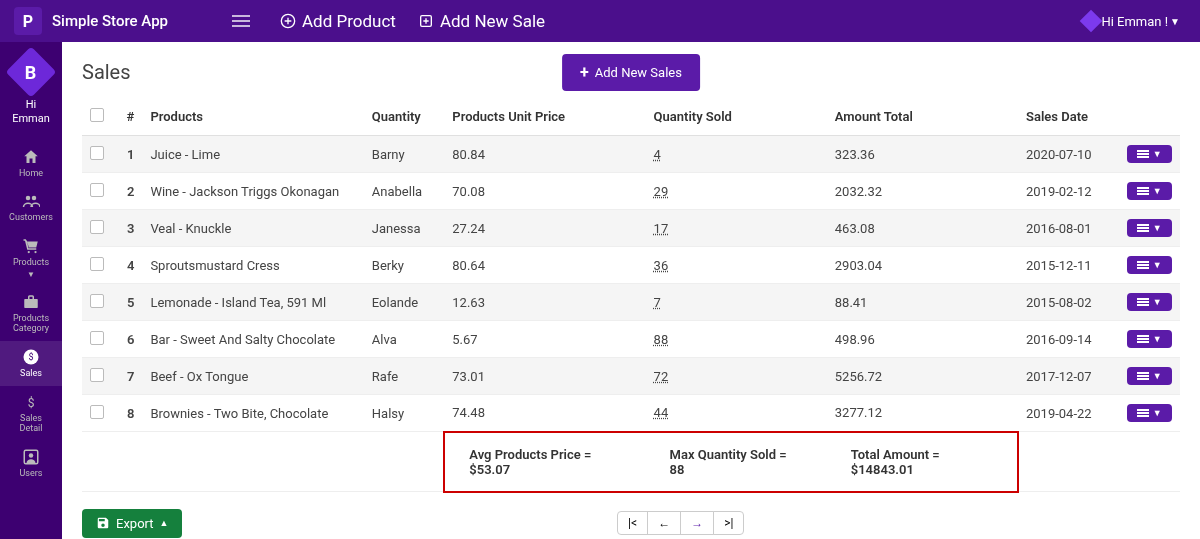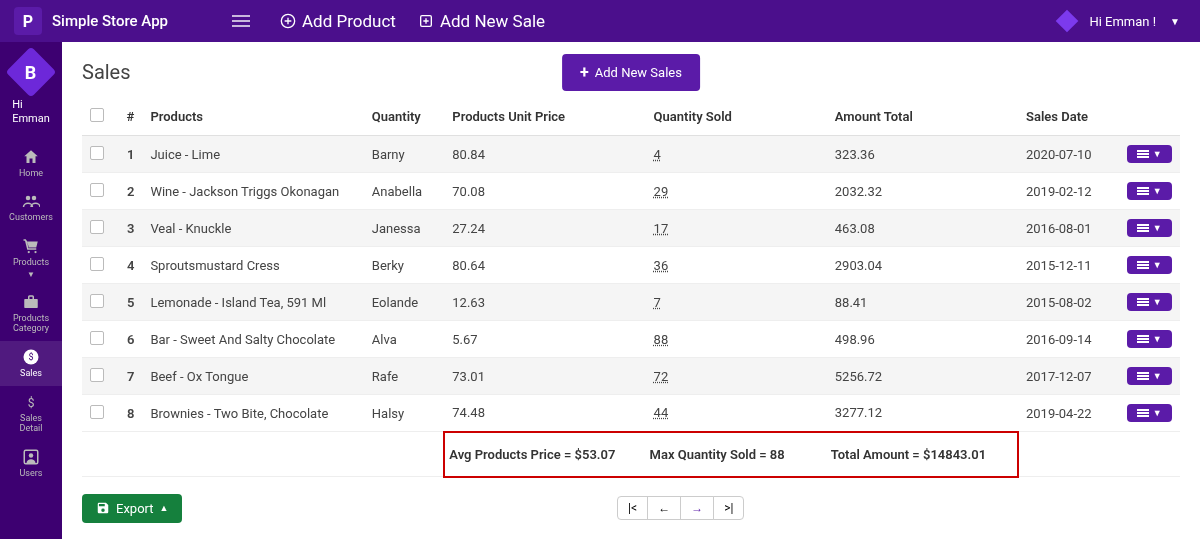--- a/index.html
+++ b/index.html
@@ -8,29 +8,29 @@
     
     
     .topbar { position: fixed; top: 0; left: 0; right: 0; height: 42px; background: #4B0F8C; display: flex; align-items: center; color: #fff; z-index: 100; }
     .brand-logo { width: 28px; height: 28px; background: #5B1BA8; border-radius: 4px; display: flex; align-items: center; justify-content: center; margin: 0 10px 0 14px; font-weight: bold; font-size: 16px; color: #fff; }
     .brand-text { font-size: 15px; font-weight: 500; }
     .top-hamburger { margin-left: 64px; display: flex; flex-direction: column; gap: 3px; cursor: pointer; opacity: 0.7; }
     .top-hamburger div { width: 18px; height: 2px; background: #fff; }
     .top-actions { display: flex; gap: 22px; margin-left: 30px; }
     .top-action { display: flex; align-items: center; gap: 6px; font-size: 17px; cursor: pointer; }
     .top-action svg { width: 16px; height: 16px; fill: #fff; }
-    .user-menu { margin-left: auto; margin-right: 20px; display: flex; align-items: center; gap: 14px; font-size: 13px; cursor: pointer; }
+    .user-menu { margin-left: auto; margin-right: 20px; display: flex; align-items: center; gap: 2px; font-size: 13px; cursor: pointer; }
     .user-diamond { width: 16px; height: 16px; background: #7C3AED; transform: rotate(45deg); }
     .user-caret { font-size: 10px; }
     
     
     .sidebar { width: 62px; background: #3D0071; height: 100%; padding-top: 42px; display: flex; flex-direction: column; align-items: center; color: #ddd; }
     .sidebar-avatar { width: 36px; height: 36px; background: #6D28D9; transform: rotate(45deg); margin: 12px 0 8px 0; display: flex; align-items: center; justify-content: center; border-radius: 4px; }
     .sidebar-avatar-inner { transform: rotate(-45deg); color: #fff; font-weight: bold; font-size: 18px; }
-    .sidebar-user { font-size: 11px; text-align: left; margin-bottom: 14px; color: #fff; line-height: 1.3; }
+    .sidebar-user { font-size: 11px; text-align: center; margin-bottom: 14px; color: #fff; line-height: 1.3; }
     .sidebar-item { display: flex; flex-direction: column; align-items: center; padding: 7px 11px; cursor: pointer; width: 100%; color: #bbb; }
     .sidebar-item.active { background: rgba(255,255,255,0.1); color: #fff; }
     .sidebar-item-icon { width: 18px; height: 18px; margin-bottom: 3px; display: flex; align-items: center; justify-content: center; }
     .sidebar-item-label { font-size: 9px; text-align: center; line-height: 1.1; }
     .sidebar-caret { font-size: 8px; margin-top: 2px; }
     
     
     .main { flex: 1; padding-top: 42px; padding-left: 20px; padding-right: 20px; overflow: auto; }
     .page-header { display: flex; align-items: center; margin: 18px 0 14px 0; gap: 20px; }
     .page-title { font-size: 20px; color: #444; font-weight: 400; }
@@ -47,21 +47,21 @@
     tbody tr:nth-child(odd) { background: #f5f5f5; }
     .chk { width: 14px; height: 14px; border: 1px solid #bbb; border-radius: 2px; display: inline-block; background: #fff; }
     .row-num { font-weight: 600; }
     .underline-cell { text-decoration: underline dotted; color: #444; }
     .row-action { background: #5B1BA8; border: none; border-radius: 4px; padding: 4px 10px; color: #fff; display: flex; align-items: center; gap: 4px; cursor: pointer; }
     .row-action-icon { display: flex; flex-direction: column; gap: 1.5px; }
     .row-action-icon div { width: 12px; height: 1.5px; background: #fff; }
     .row-action-caret { font-size: 9px; }
     
     
-    .summary-row td { background: #fff !important; padding: 14px 4px; font-weight: 600; color: #333; }
+    .summary-row td { background: #fff !important; padding: 14px 24px; font-weight: 600; color: #333; }
     .summary-box { border: 2px solid #c00; position: relative; }
     
     
     .bottom { display: flex; align-items: center; margin: 16px 0; }
     .export-btn { background: #15803d; color: #fff; border: none; border-radius: 4px; padding: 7px 14px; font-size: 13px; display: flex; align-items: center; gap: 6px; cursor: pointer; }
     .pager { margin: 0 auto; display: flex; gap: 0; }
     .pager button { border: 1px solid #ccc; background: #fff; padding: 4px 10px; cursor: pointer; font-size: 12px; margin-left: -1px; }
     .pager button:first-child { border-radius: 4px 0 0 4px; }
     .pager button:last-child { border-radius: 0 4px 4px 0; }
     

